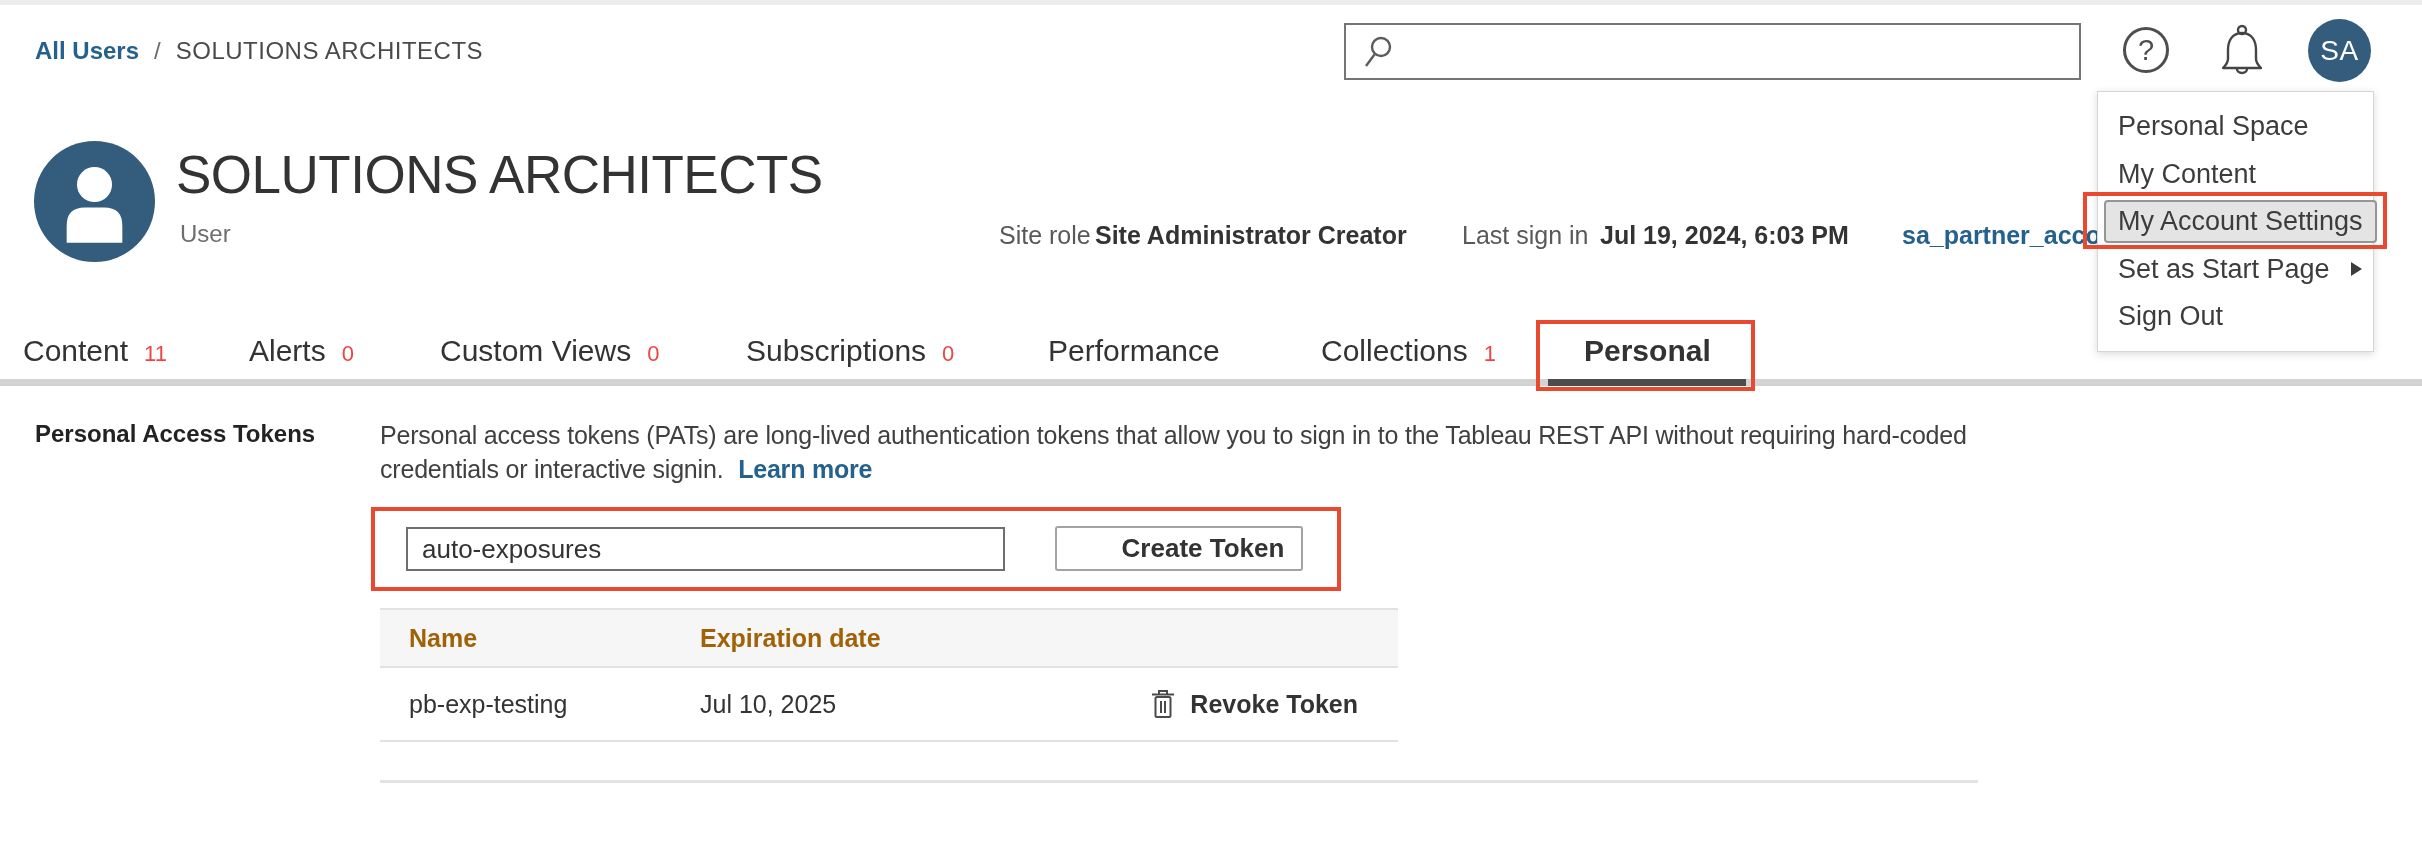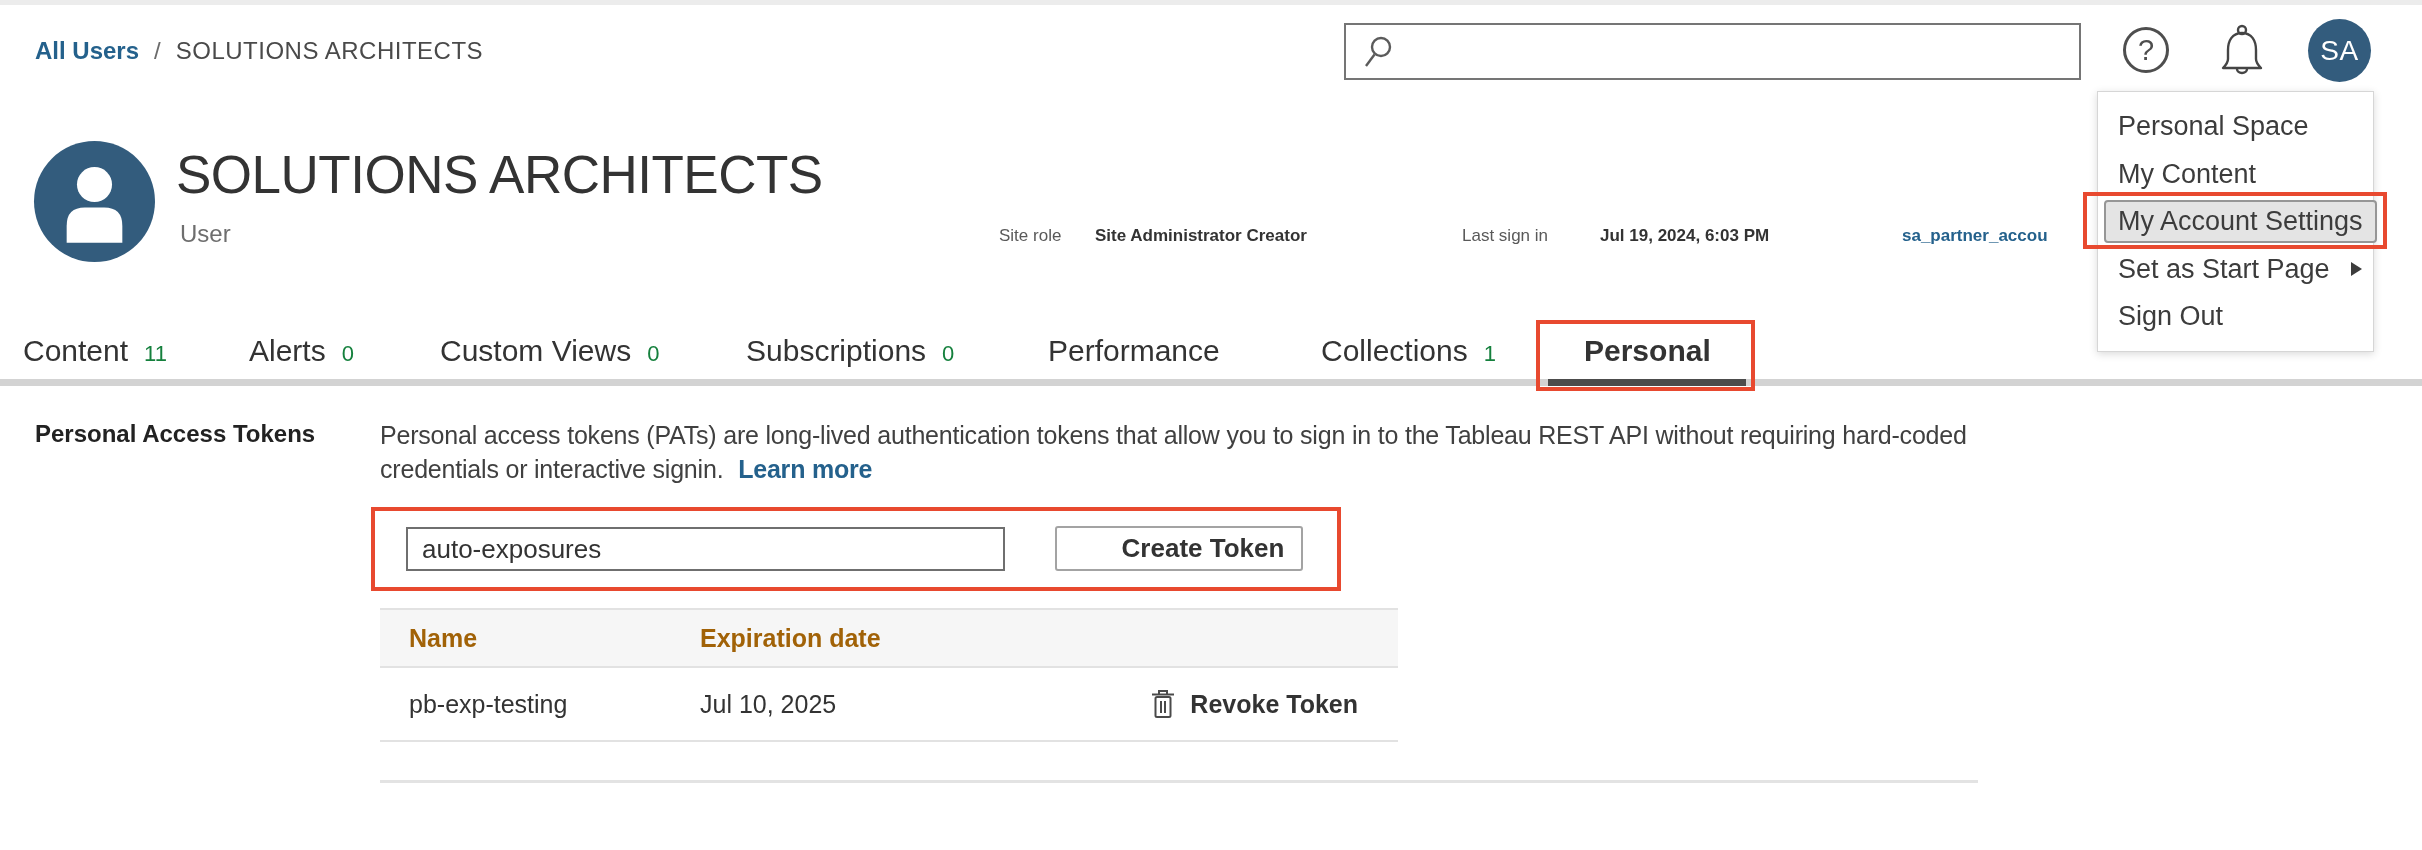--- a/index.html
+++ b/index.html
@@ -43,32 +43,32 @@
     font-size:27px; color:#3c3c3c; white-space:nowrap; }
   .menu-item .hl { background:#e4e4e4; border:2px solid #969696; border-radius:4px;
     padding:4px 12px; margin-left:-14px; }
   .submenu-arrow { margin-left:20px; display:inline-flex; }
 
   
   .avatar-lg { left:34px; top:141px; width:121px; height:121px; border-radius:50%;
     background:#335c7d; display:flex; align-items:center; justify-content:center; }
   .page-title { left:176px; top:144px; font-size:53px; color:#333; letter-spacing:-0.5px; white-space:nowrap; }
   .subtitle { left:180px; top:220px; font-size:24px; color:#6e6e6e; }
-  .meta { top:221px; font-size:17px; line-height:29px; white-space:nowrap; z-index:1; }
+  .meta { top:221px; font-size:25px; line-height:29px; white-space:nowrap; z-index:1; }
   .meta-label { color:#595959; }
   .meta-value { color:#333; font-weight:bold; }
   .m-srl { left:999px; } .m-srv { left:1095px; }
   .m-lsl { left:1462px; } .m-lsv { left:1600px; }
   .username-link { left:1902px; color:#24618c; font-weight:bold; text-decoration:none; }
 
   
   .tabs { left:0; top:331px; width:2422px; height:42px; }
   .tab { position:absolute; top:0; display:flex; align-items:baseline; font-size:30px;
     color:#333; line-height:40px; white-space:nowrap; cursor:pointer; }
-  .tab .count { font-size:22px; color:#15803d; margin-left:16px; }
+  .tab .count { font-size:22px; color:#ef4444; margin-left:16px; }
   .tab:nth-child(1){ left:23px; } .tab:nth-child(2){ left:249px; }
   .tab:nth-child(3){ left:440px; } .tab:nth-child(4){ left:746px; }
   .tab:nth-child(5){ left:1048px; } .tab:nth-child(6){ left:1321px; }
   .tab:nth-child(7){ left:1584px; font-weight:bold; }
   .tab-bar { left:0; top:379px; width:2422px; height:7px; background:#d3d3d3; }
   .tab-bar-active { left:1548px; top:379px; width:198px; height:7px; background:#4c4c4c; z-index:2; }
 
   
   .red-box { border:4px solid #e8492f; z-index:40; pointer-events:none; background:transparent; }
   .rb-menu { left:2083px; top:192px; width:304px; height:57px; }

